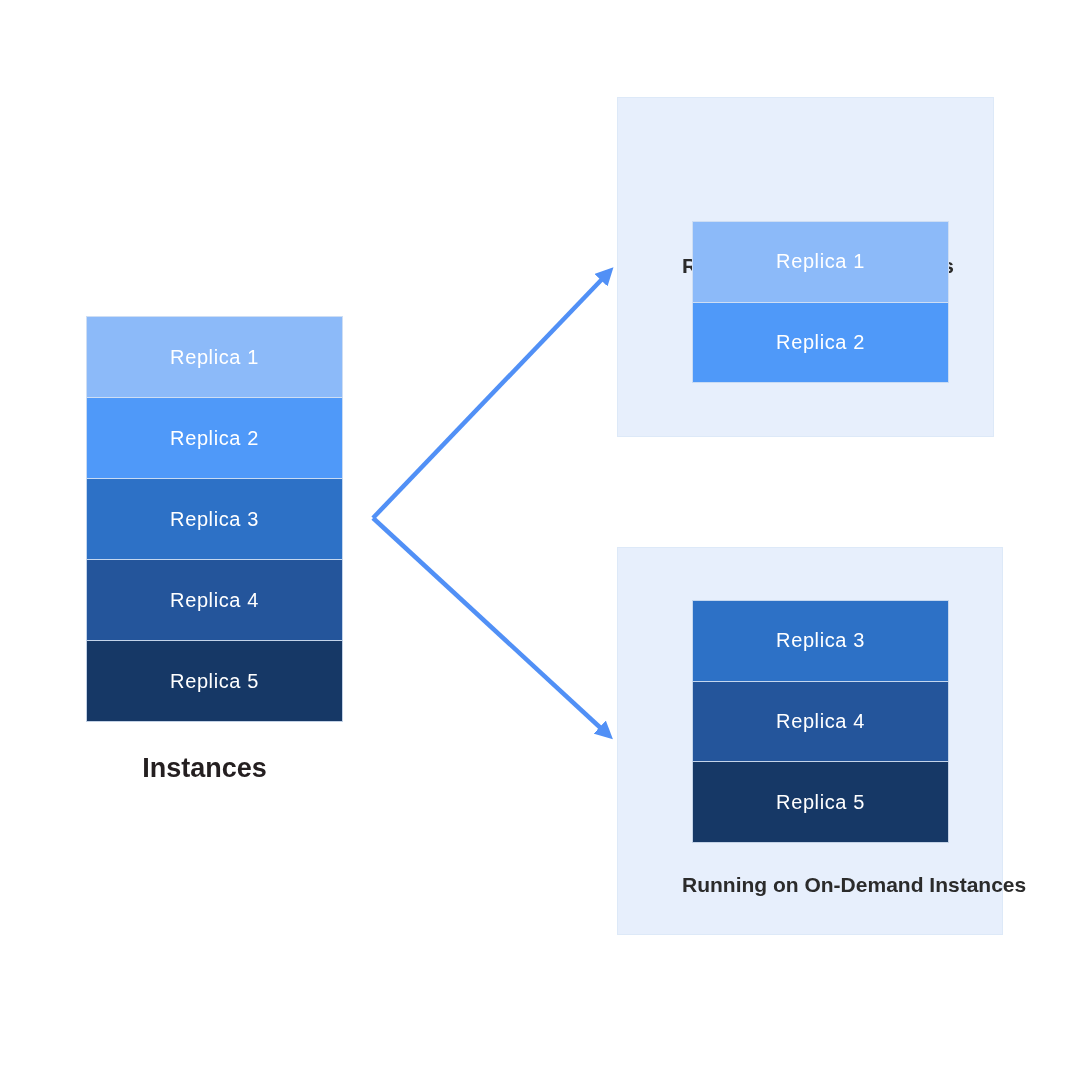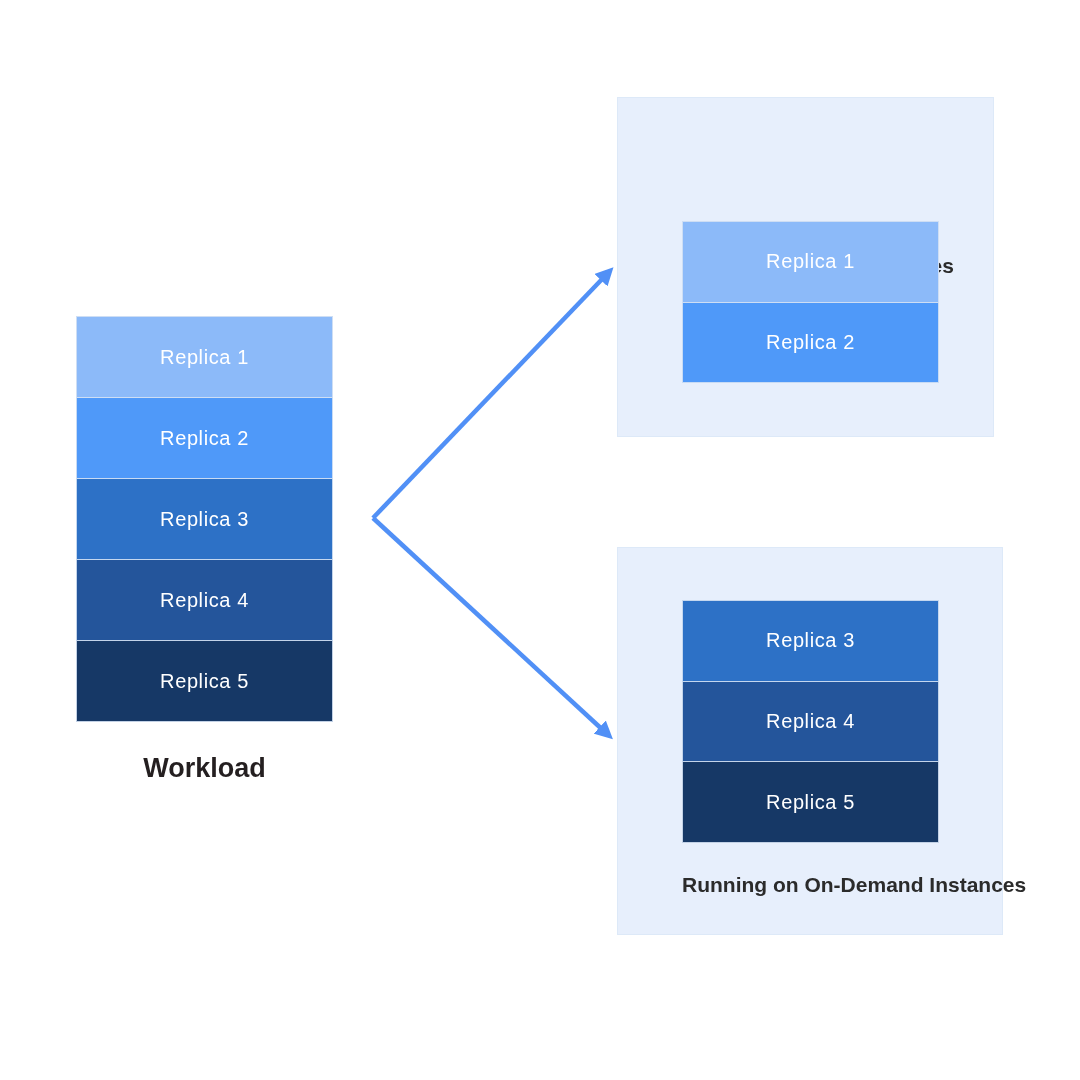--- a/index.html
+++ b/index.html
@@ -10,20 +10,21 @@
     position: relative;
     overflow: hidden;
   }
   .canvas { position: absolute; inset: 0; width: 1080px; height: 1080px; }
 
   
   .stack {
     position: absolute;
     display: flex;
     flex-direction: column;
+    margin-left: 10px;
   }
   .band {
     flex: 1;
     display: flex;
     align-items: center;
     justify-content: center;
     color: #ffffff;
     font-size: 20px;
     letter-spacing: 0.6px;
     border: 1px solid rgba(213, 226, 243, 0.9);
@@ -80,21 +81,21 @@
       <span>Replica 3</span>
     </div>
     <div class="band" style="background-color: rgb(36, 85, 155);">
       <span>Replica 4</span>
     </div>
     <div class="band" style="background-color: rgb(22, 56, 102);">
       <span>Replica 5</span>
     </div>
   </div>
 
-  <div class="workload-label">Workload</div>
+  <div class="workload-label">Instances</div>
 
   <div class="panel" style="left:617px; top:97px; width:377px; height:340px;">
     <div class="panel-title" style="left:64px; top:156px; width:257px; top:156px;">Running on Spot Instances</div>
     <div class="stack" style="left:64px; top:123px; width:257px; height:162px;">
       <div class="band" style="background-color: rgb(140, 186, 249);">
         <span>Replica 1</span>
       </div>
       <div class="band" style="background-color: rgb(79, 153, 249);">
         <span>Replica 2</span>
       </div>

